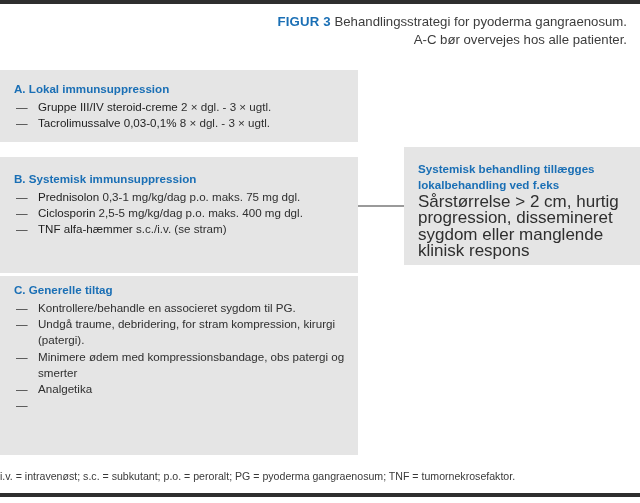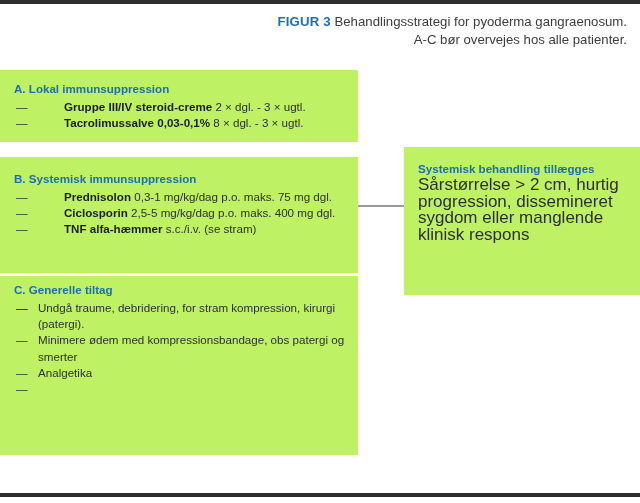--- a/index.html
+++ b/index.html
@@ -56,21 +56,21 @@
     color: #1a6fb5;
     letter-spacing: 0.2px;
   }
   .caption .line2 {
     display: block;
   }
 
   
   .box {
     position: absolute;
-    background: #bef264;
+    background: #e5e5e5;
     box-sizing: border-box;
   }
   .box-a {
     left: 0px;
     top: 70px;
     width: 358px;
     height: 72px;
     padding: 11px 10px 8px 14px;
   }
   .box-b {
@@ -84,21 +84,21 @@
     left: 0px;
     top: 276px;
     width: 358px;
     height: 179px;
     padding: 6px 10px 8px 14px;
   }
   .box-side {
     left: 404px;
     top: 147px;
     width: 236px;
-    height: 148px;
+    height: 118px;
     padding: 14px 10px 8px 14px;
   }
 
   .box-head {
     font-size: 11.6px;
     font-weight: bold;
     color: #1a6fb5;
     line-height: 15px;
     margin-bottom: 3px;
   }
@@ -117,23 +117,22 @@
     margin-bottom: 0px;
   }
   ul.items li .dash {
     position: absolute;
     left: 2px;
     top: 0;
     color: #2f2f2f;
     font-size: 11.6px;
   }
   ul.items li b {
-    font-weight: bold;
+    font-weight: normal;
     color: #1d1d1d;
-    margin-left: 26px;
   }
 
   
   .side-head {
     font-size: 11.6px;
     font-weight: bold;
     color: #1a6fb5;
     line-height: 16.4px;
   }
   .side-body {
@@ -205,43 +204,46 @@
         <span class="dash">—</span>
         <b>TNF alfa-hæmmer</b><span> s.c./i.v. (se stram)</span>
       </li>
     </ul>
   </div>
 
   <div class="connector"></div>
 
   <div class="box box-side">
     <div class="side-head">Systemisk behandling tillægges</div>
+    <div class="side-head">lokalbehandling ved f.eks</div>
     <div class="side-body">Sårstørrelse &gt; 2 cm, hurtig progression, dissemineret sygdom eller manglende klinisk respons</div>
   </div>
 
   <div class="box box-c">
     <div class="box-head">C. Generelle tiltag</div>
     <ul class="items">
       <li>
         <span class="dash">—</span>
+        <span>Kontrollere/behandle en associeret sygdom til PG.</span>
       </li>
       <li>
         <span class="dash">—</span>
         <span>Undgå traume, debridering, for stram kompression, kirurgi (patergi).</span>
       </li>
       <li>
         <span class="dash">—</span>
         <span>Minimere ødem med kompressionsbandage, obs patergi og smerter</span>
       </li>
       <li>
         <span class="dash">—</span>
         <span>Analgetika</span>
       </li>
       <li>
         <span class="dash">—</span>
       </li>
     </ul>
   </div>
 
+  <div class="footnote">i.v. = intravenøst; s.c. = subkutant; p.o. = peroralt; PG = pyoderma gangraenosum; TNF = tumornekrosefaktor.</div>
 
   <div class="rule-bottom"></div>
 
 </div>
 
 </body></html>

